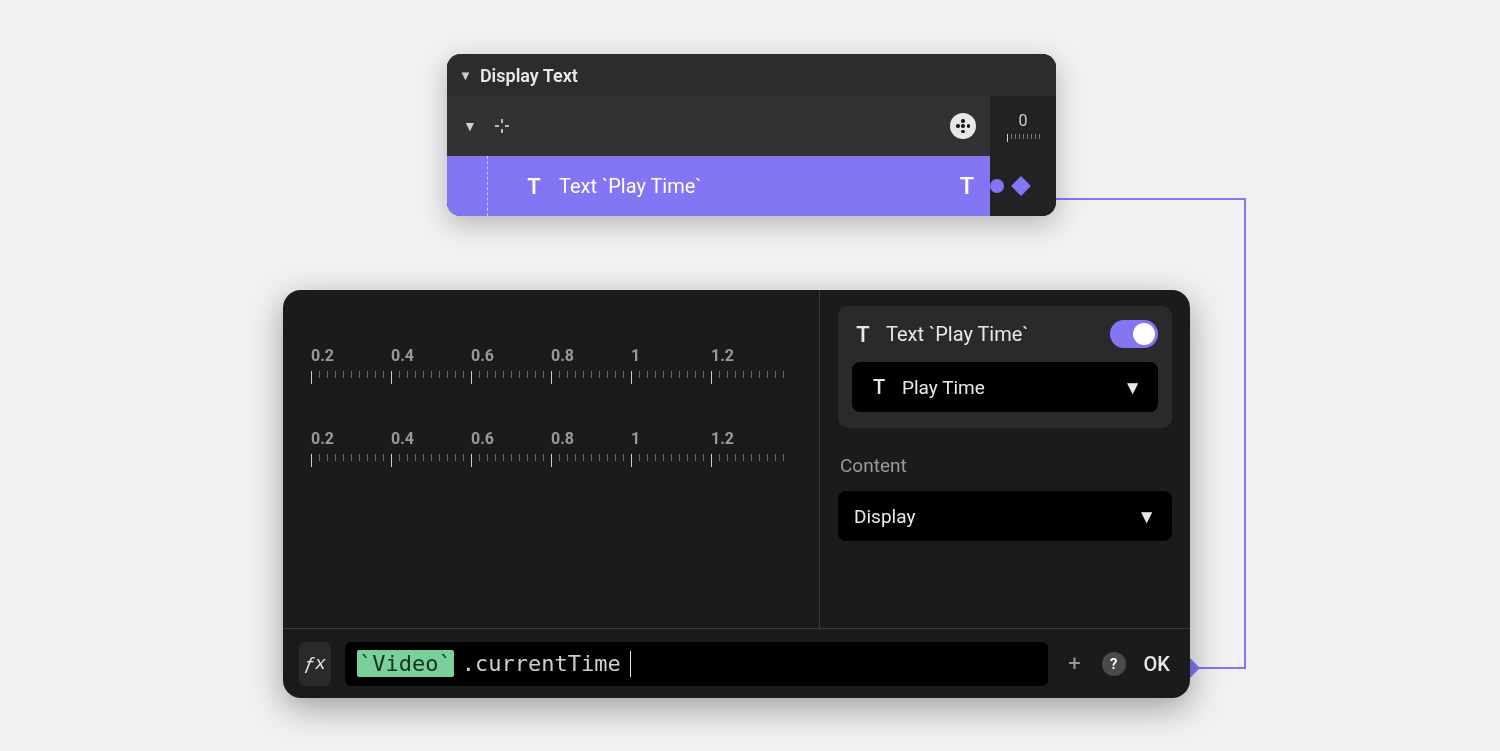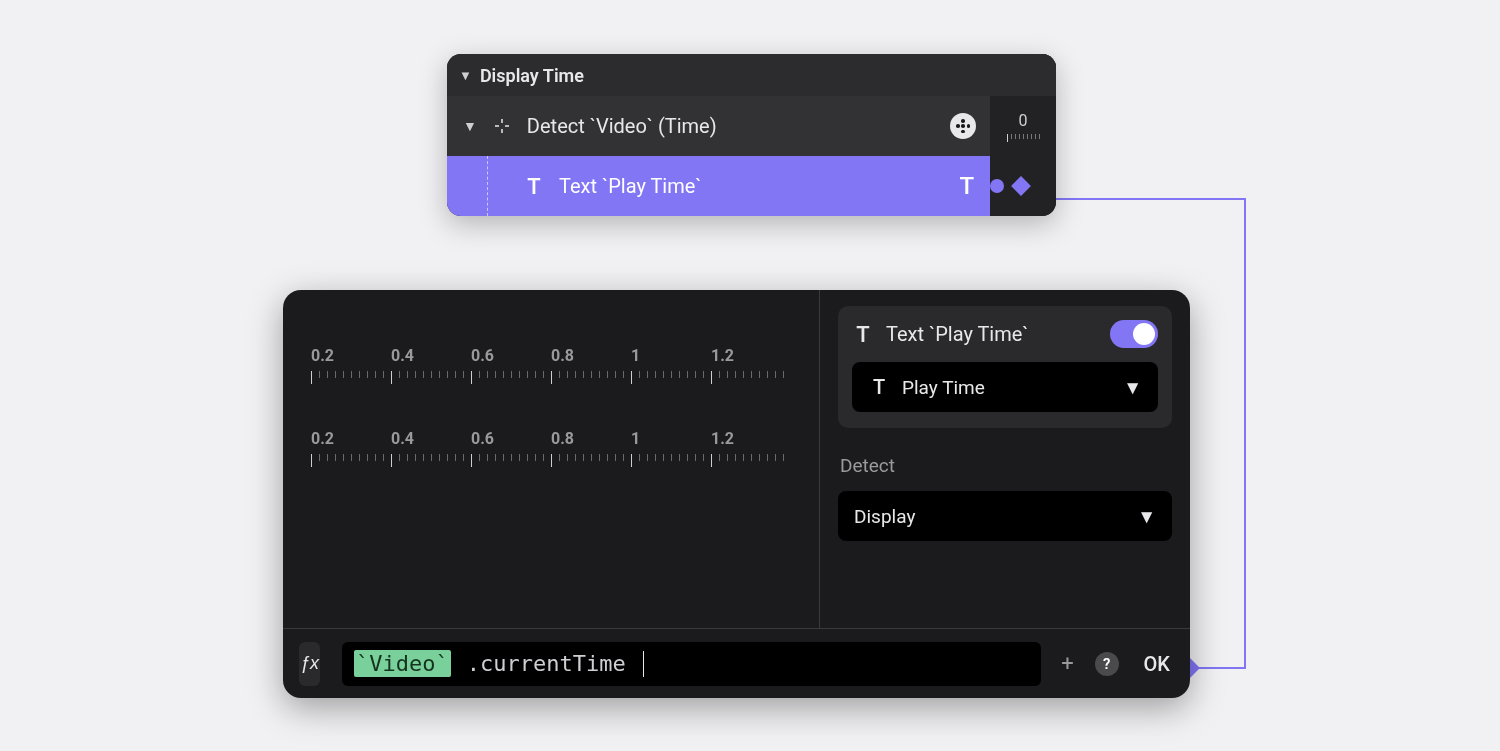--- a/index.html
+++ b/index.html
@@ -262,42 +262,41 @@
 
   .bp-footer {
     height: 70px;
     border-top: 1px solid #3a3a3c;
     display: flex;
     align-items: center;
     padding: 0 16px 0 16px;
     gap: 14px;
   }
   .fx-box {
-    width: 21px; height: 44px;
+    width: 32px; height: 44px;
     background: #2a2a2c;
     border-radius: 6px;
     display: flex; align-items: center; justify-content: center;
     color: #e8e8ea;
-    font-family: Liberation Sans, sans-serif;
+    font-family: Liberation Mono, monospace;
     font-style: italic;
     font-size: 18px;
   }
   .formula-input {
     flex: 1;
     height: 44px;
     background: #000;
     border-radius: 6px;
     display: flex;
     align-items: center;
     padding: 0 12px;
     font-family: ui-monospace, Menlo, monospace;
     font-size: 22px;
     color: #cfcfd3;
-    gap: 16px;
-    margin-left: 8px;
+    gap: 8px;
   }
   .token {
     background: #7ad09a;
     color: #14331e;
     padding: 1px 2px;
     border-radius: 2px;
     font-family: ui-monospace, Menlo, monospace;
   }
   .caret-blink {
     width: 1px;
@@ -322,21 +321,20 @@
     color: #fff;
     font-size: 15px;
     font-weight: 600;
     display: flex; align-items: center; justify-content: center;
   }
   .ok-btn {
     color: #e8e8ea;
     font-size: 20px;
     font-weight: 500;
     padding: 0 4px;
-    margin-left: 7px;
   }
 
   
   svg.connector {
     position: absolute;
     left: 0; top: 0;
     width: 1500px; height: 751px;
     pointer-events: none;
   }
 
@@ -347,33 +345,32 @@
 
 <svg class="connector">
   <path d="M 1048 199 L 1245 199 L 1245 668 L 1190 668" stroke="#8276f5" stroke-width="2" fill="none"></path>
   <rect x="1183" y="661" width="14" height="14" fill="#8276f5" transform="rotate(45 1190 668)"></rect>
 </svg>
 
 <div class="top-panel">
   <div class="tp-left">
     <div class="tp-header">
       <span class="tri">▼</span>
-      <span>Display Time</span>
+      <span>Display Text</span>
     </div>
     <div class="tp-row detect">
       <span class="tri-small">▼</span>
       <span class="detect-icon">
         <svg width="20" height="20" viewBox="0 0 20 20">
           <line x1="3" y1="10" x2="7" y2="10" stroke="#e8e8ea" stroke-width="1.5"></line>
           <line x1="13" y1="10" x2="17" y2="10" stroke="#e8e8ea" stroke-width="1.5"></line>
           <line x1="10" y1="3" x2="10" y2="7" stroke="#e8e8ea" stroke-width="1.5"></line>
           <line x1="10" y1="13" x2="10" y2="17" stroke="#e8e8ea" stroke-width="1.5"></line>
         </svg>
       </span>
-      <span>Detect `Video` (Time)</span>
       <span class="film-icon-circle">
         <span class="film-dots">
           <span style="left:5px;top:0"></span>
           <span style="left:0;top:5px"></span>
           <span style="right:0;top:5px"></span>
           <span style="left:5px;bottom:0"></span>
           <span style="left:5px;top:5px"></span>
         </span>
       </span>
     </div>
@@ -563,21 +560,21 @@
           <span>Text `Play Time`</span>
           <span class="toggle"></span>
         </div>
         <div class="select">
           <span class="text-icon" style="font-size:20px">T</span>
           <span>Play Time</span>
           <span class="caret">▼</span>
         </div>
       </div>
 
-      <div class="section-label">Detect</div>
+      <div class="section-label">Content</div>
       <div class="select">
         <span>Display</span>
         <span class="caret">▼</span>
       </div>
     </div>
   </div>
 
   <div class="bp-footer">
     <div class="fx-box">
       <span>ƒx</span>

